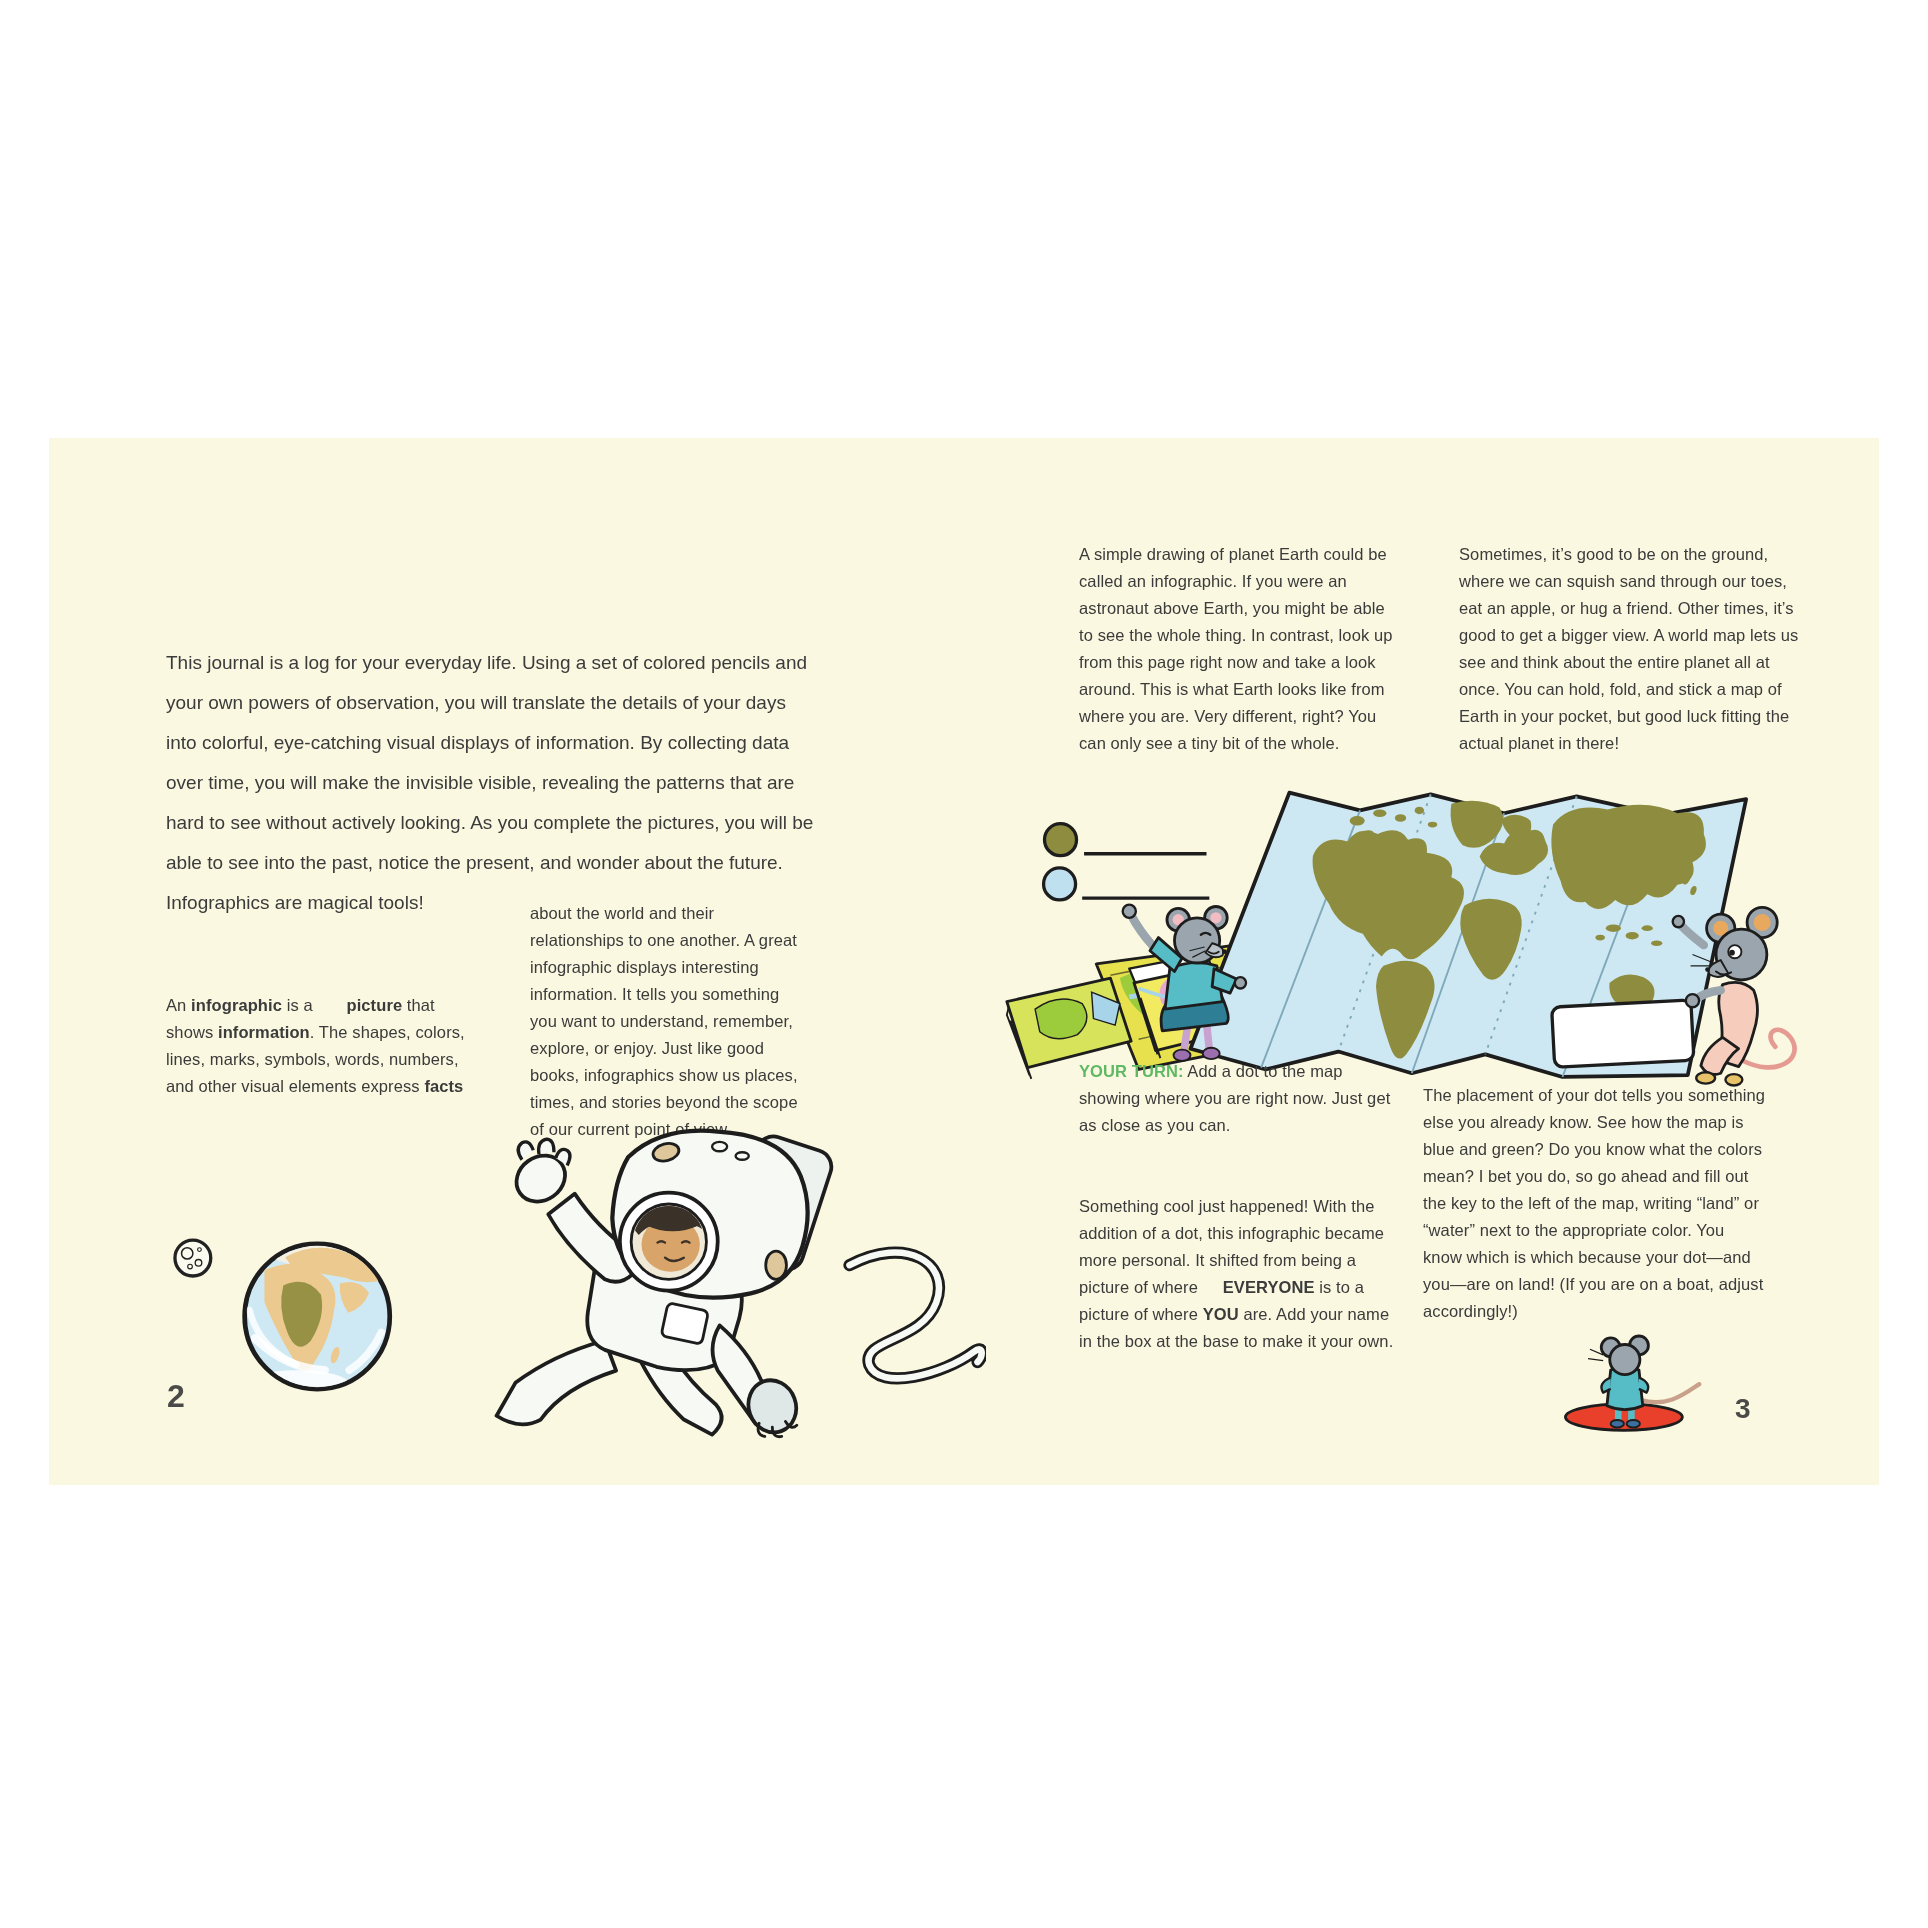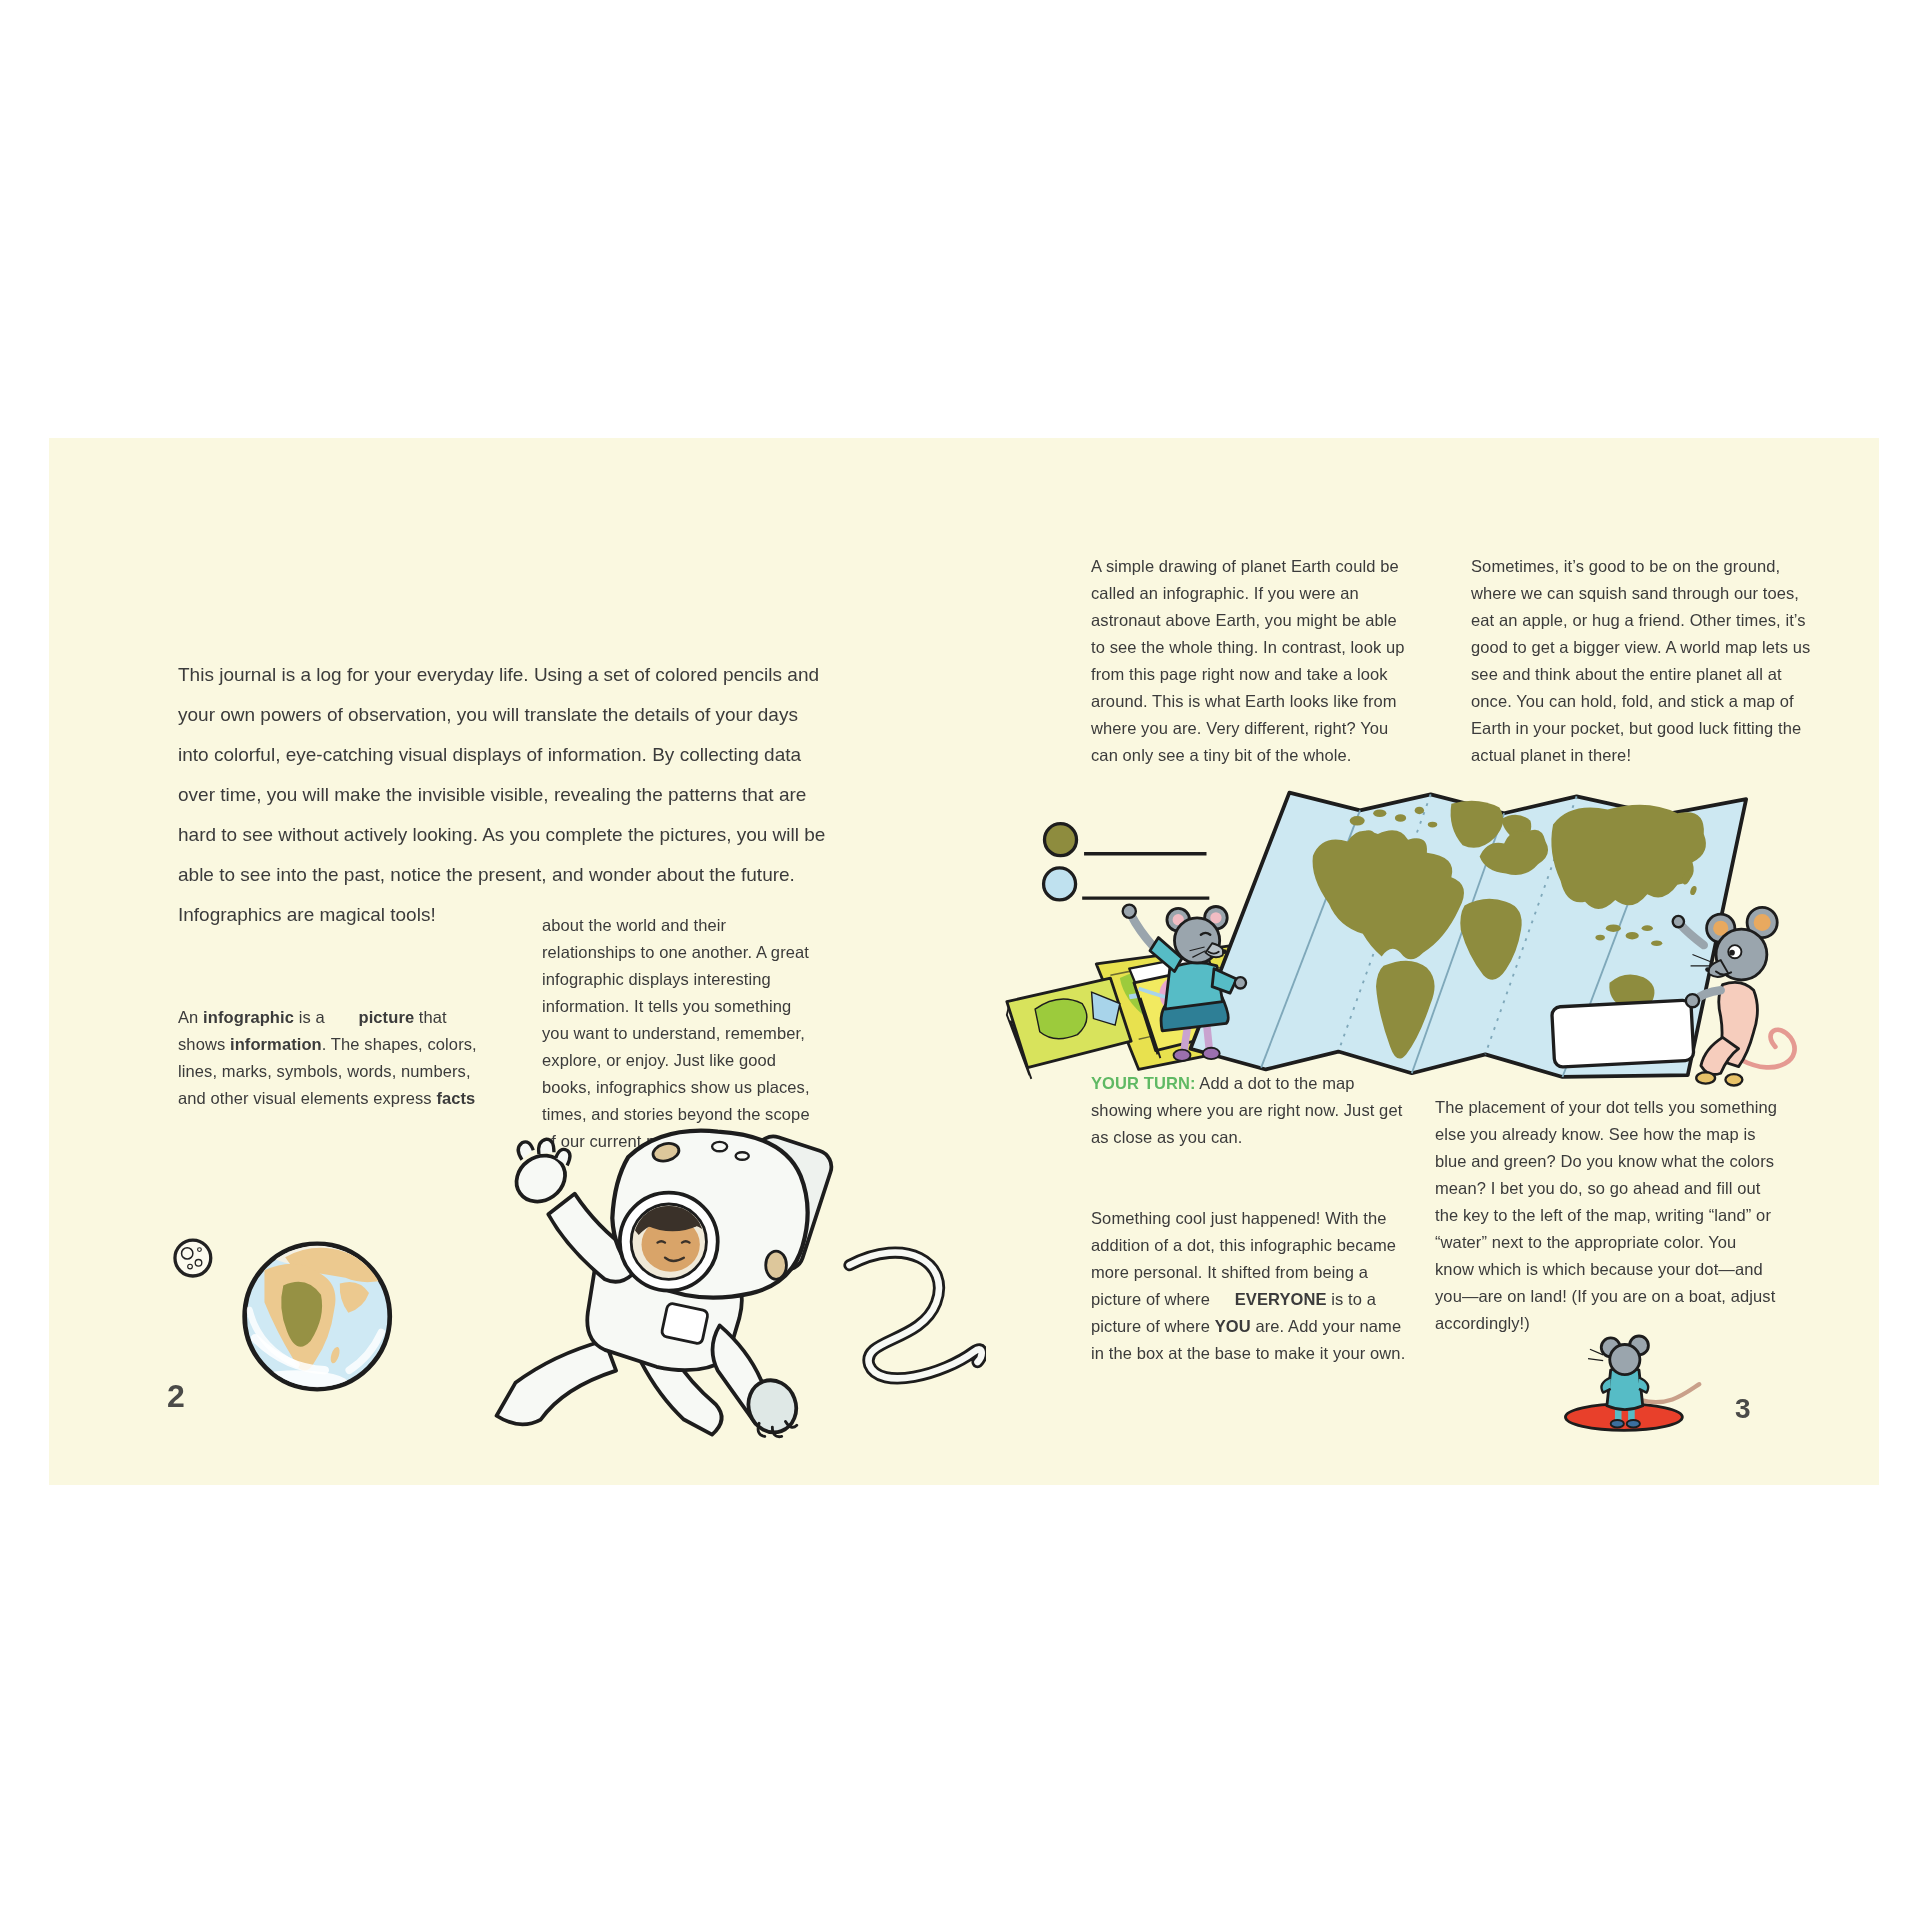--- a/index.html
+++ b/index.html
@@ -5,21 +5,21 @@
   html,body { margin:0; padding:0; }
   body {
     width:1928px; height:1928px; position:relative;
     background:var(--page,#ffffff);
     font-family:"Liberation Sans", sans-serif;
   }
   .spread {
     position:absolute; left:49px; top:438px; width:1830px; height:1047px;
     background:var(--spread,#faf8e0);
   }
-  p { margin:16px; }
+  p { margin:4px; }
   .abs { position:absolute; }
   .title {
     position:absolute; left:111px; top:92px;
     font-size:50px; line-height:1.1; letter-spacing:-0.9px;
     font-weight:bold; font-style:italic;
     color:var(--accent-green,#5fb964);
     white-space:nowrap;
   }
   .intro {
     position:absolute; left:113px; top:201px; width:650px;

